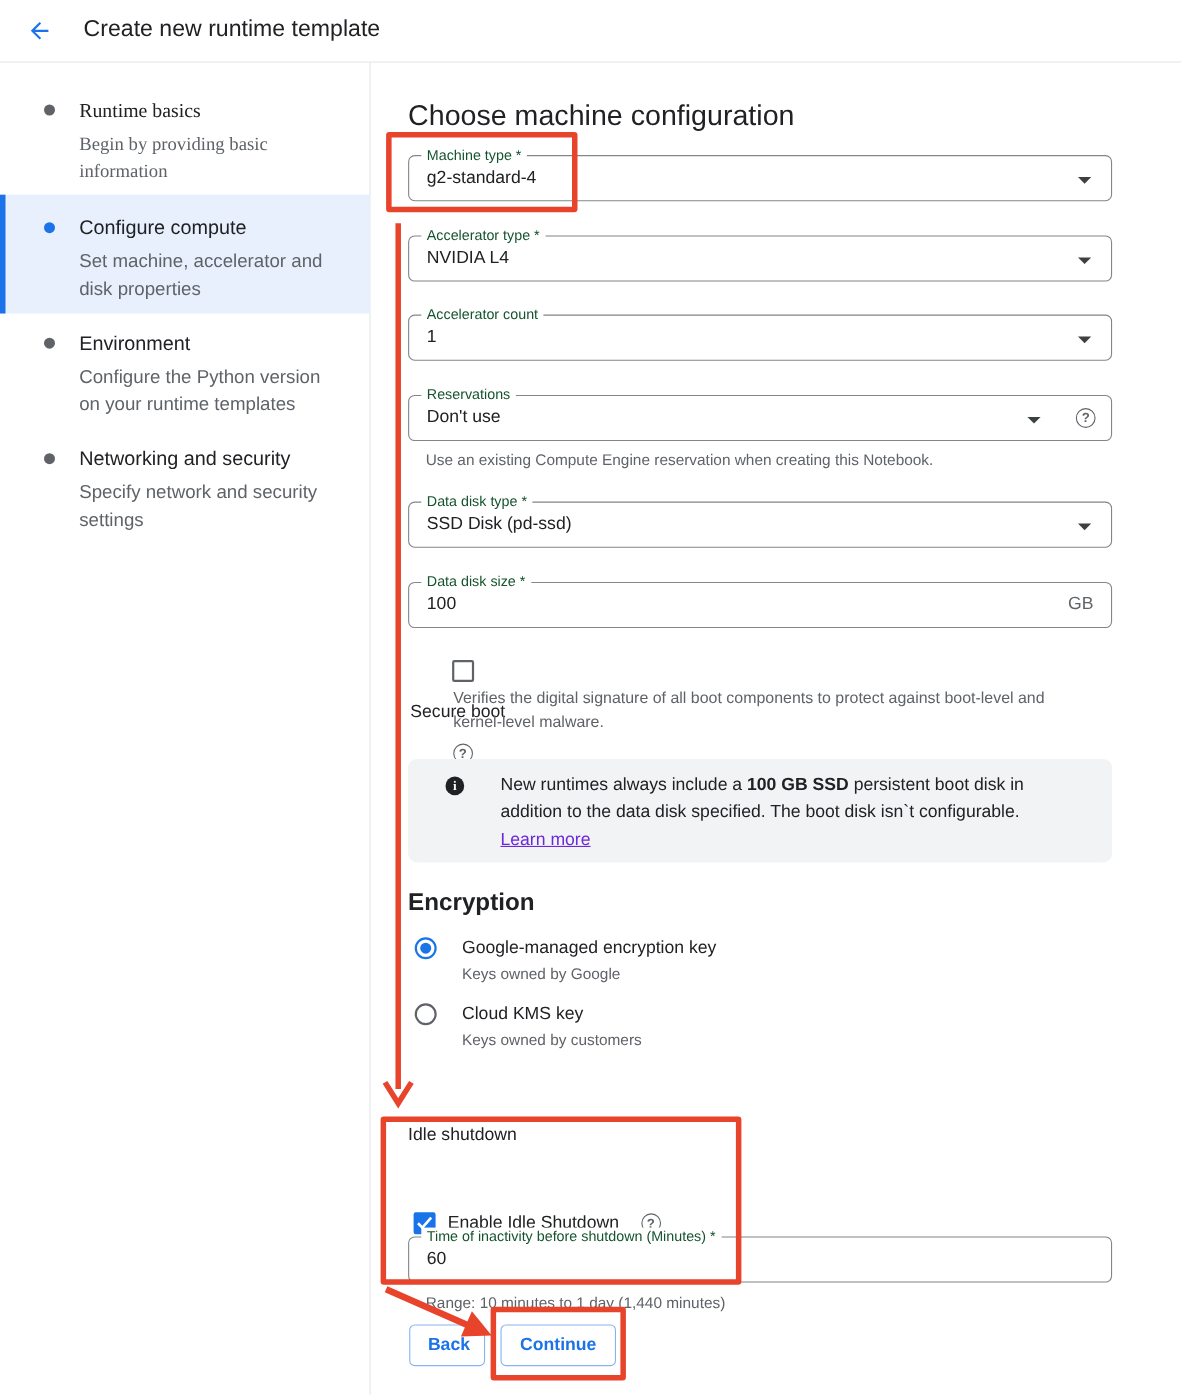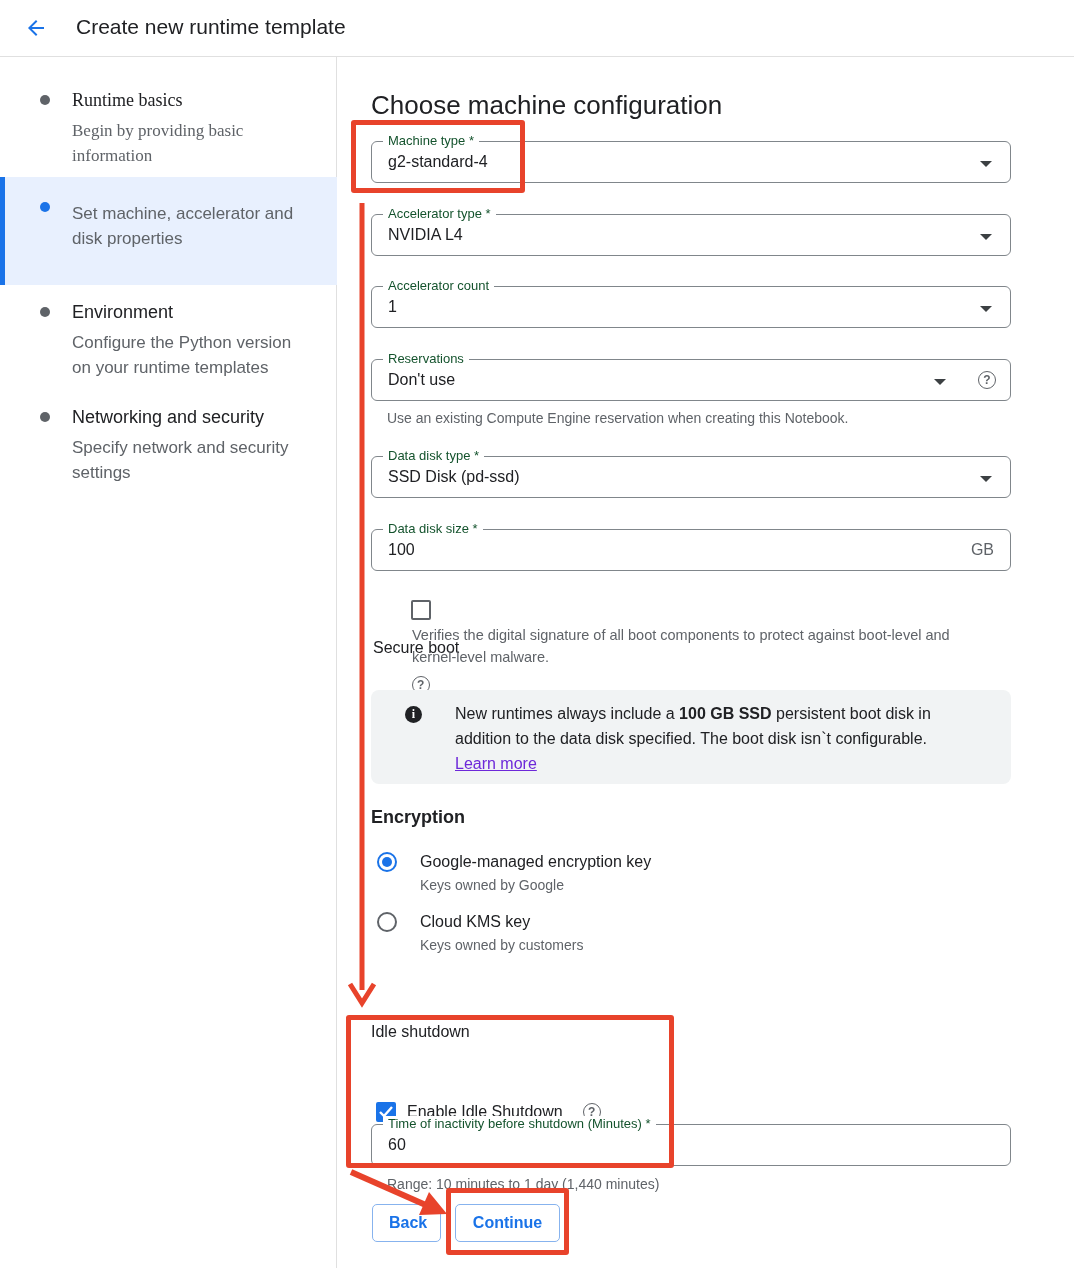--- a/index.html
+++ b/index.html
@@ -66,21 +66,21 @@
   .info-box { position:absolute; left:34px; top:633px; width:640px; height:94px;
     background:#f1f3f4; border-radius:8px; }
   .info-icon { position:absolute; left:34px; top:16px; width:17px; height:17px;
     border-radius:50%; background:#202124; color:#fff; font-size:12px; font-weight:bold;
     display:flex; align-items:center; justify-content:center;
     font-family:"Liberation Serif","DejaVu Serif",serif; }
   .info-text { position:absolute; left:84px; top:11px; width:528px;
     font-size:16px; line-height:25px; color:#202124; }
   .link { color:#6d28d9; text-decoration:underline; cursor:pointer; }
 
-  .sec-heading { position:absolute; left:34px; font-size:18px; font-weight:bold; color:#202124; }
+  .sec-heading { position:absolute; left:34px; font-size:22px; font-weight:bold; color:#202124; }
   .enc-heading { top:750px; }
   .radio-row { position:absolute; left:40px; display:flex; gap:23px; }
   .radio { width:20px; height:20px; border:2px solid #5f6368; border-radius:50%; flex:0 0 auto; }
   .radio.sel { border-color:#1a73e8; display:flex; align-items:center; justify-content:center; }
   .radio.sel::after { content:""; width:10px; height:10px; border-radius:50%; background:#1a73e8; }
   .radio-label { font-size:16px; color:#202124; line-height:20px; }
   .radio-sub { margin-top:5px; font-size:14px; color:#5f6368; }
   .r1 { top:795px; } .r2 { top:855px; }
 
   .idle-heading { top:966px; font-size:16px; font-weight:normal; }
@@ -114,20 +114,21 @@
 </div>
 
 <div class="sidebar">
   <div class="step step1">
     <span class="bullet"></span>
     <div class="step-title">Runtime basics</div>
     <div class="step-desc">Begin by providing basic information</div>
   </div>
   <div class="step step2 active">
     <span class="bullet"></span>
+    <div class="step-title">Configure compute</div>
     <div class="step-desc">Set machine, accelerator and disk properties</div>
   </div>
   <div class="step step3">
     <span class="bullet"></span>
     <div class="step-title">Environment</div>
     <div class="step-desc">Configure the Python version on your runtime templates</div>
   </div>
   <div class="step step4">
     <span class="bullet"></span>
     <div class="step-title">Networking and security</div>

